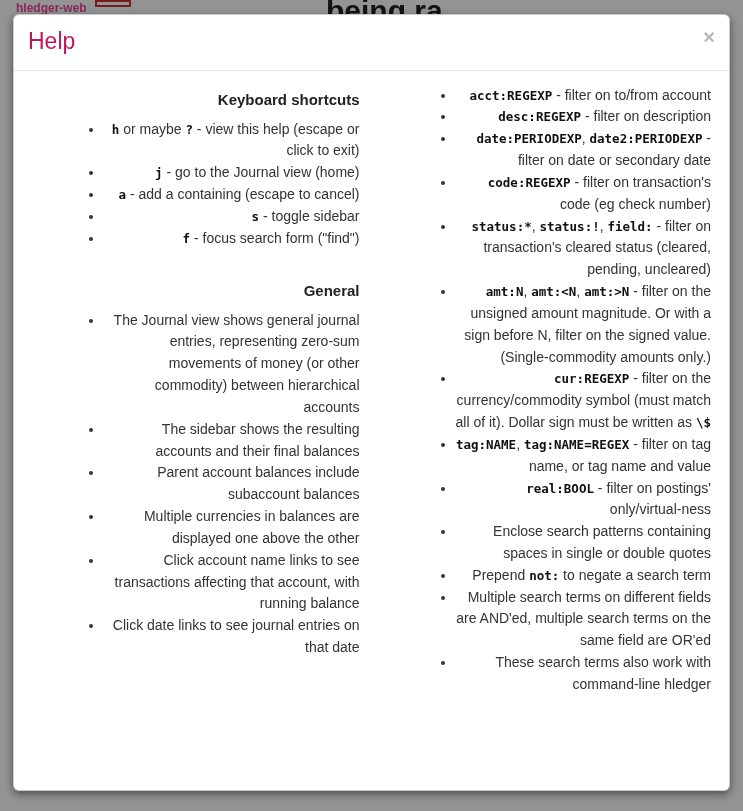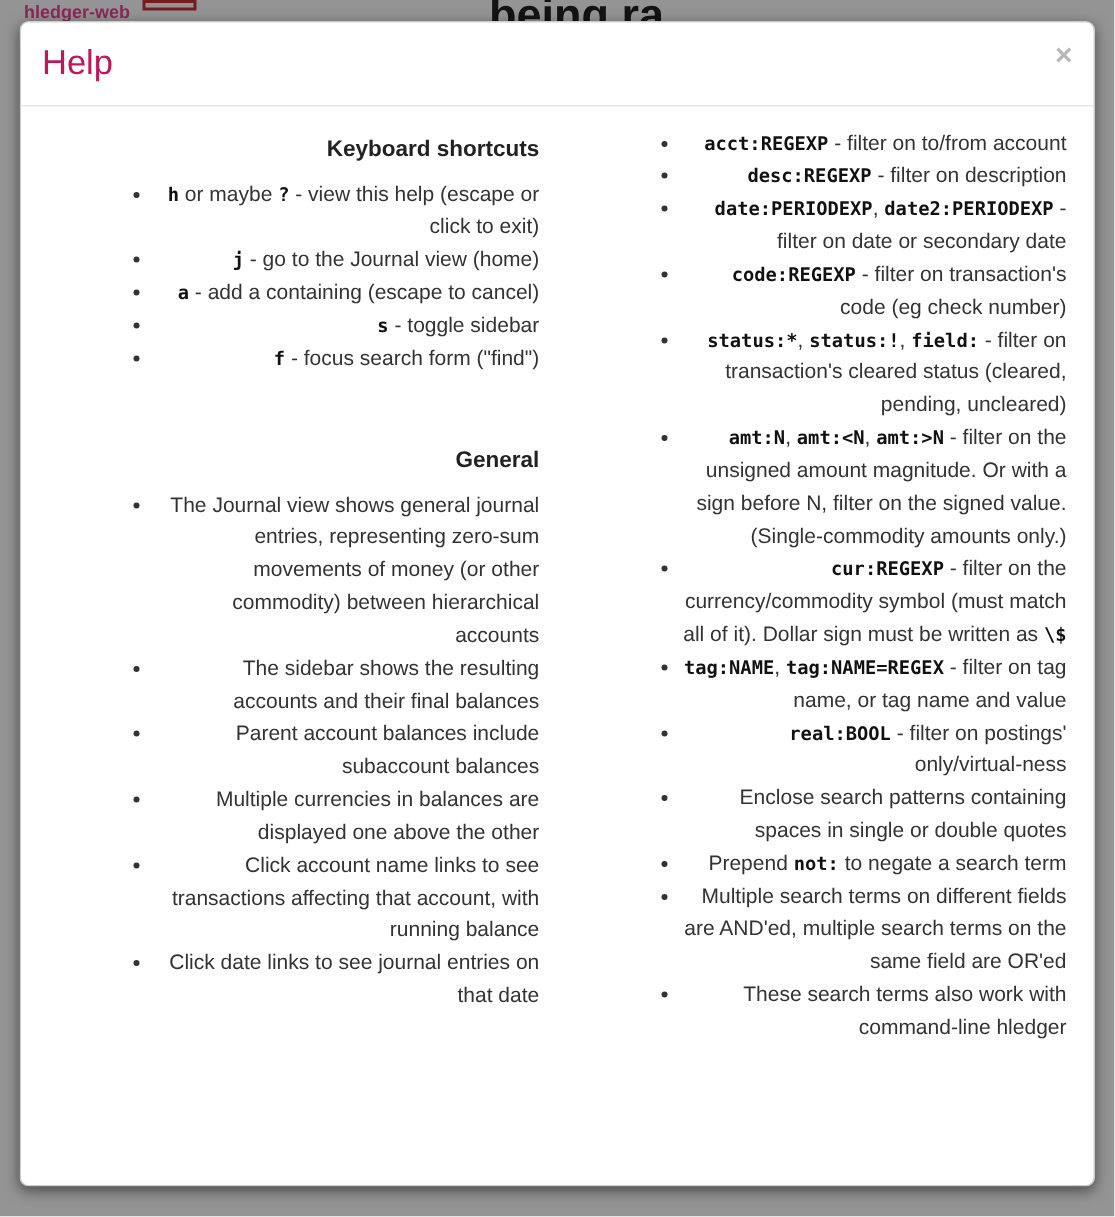--- a/index.html
+++ b/index.html
@@ -65,21 +65,21 @@
   }
   .help-col { width: 50%; }
   .help-col.left  { padding: 0 12px 0 10px; }
   .help-col.right { padding: 0 6px 0 16px; }
 
   .section-heading {
     font-size: 15px; font-weight: bold; color: #222;
     margin: 6px 0 11px;
   }
   .section-heading + ul { margin-top: 0; }
-  .help-col h4:not(:first-child) { margin-top: 48px; }
+  .help-col h4:not(:first-child) { margin-top: 32px; }
 
   .help-list {
     list-style: disc;
     margin: 0 0 10px;
     padding-left: 24px;
     line-height: 1.56;
   }
   .help-list li { color: #333; margin-left: 44px; }
   .help-list code {
     font-family: "DejaVu Sans Mono", "Liberation Mono", monospace;

